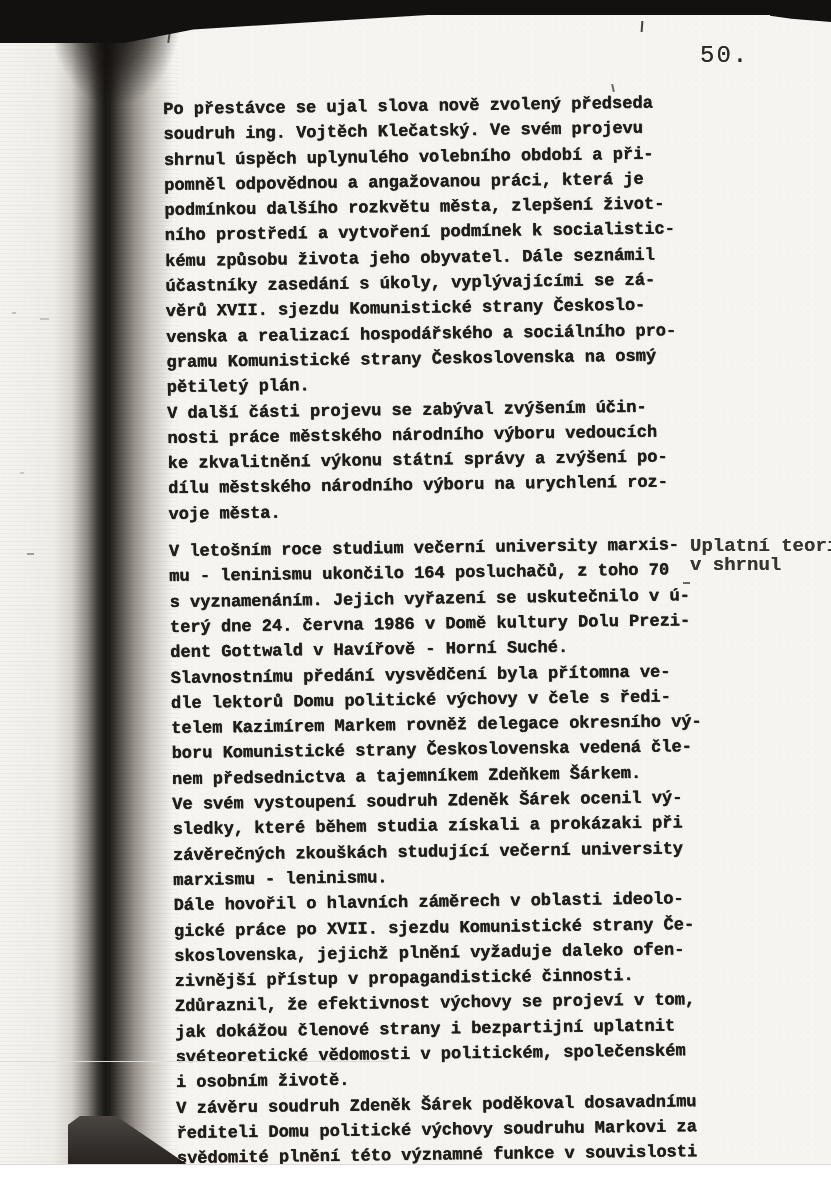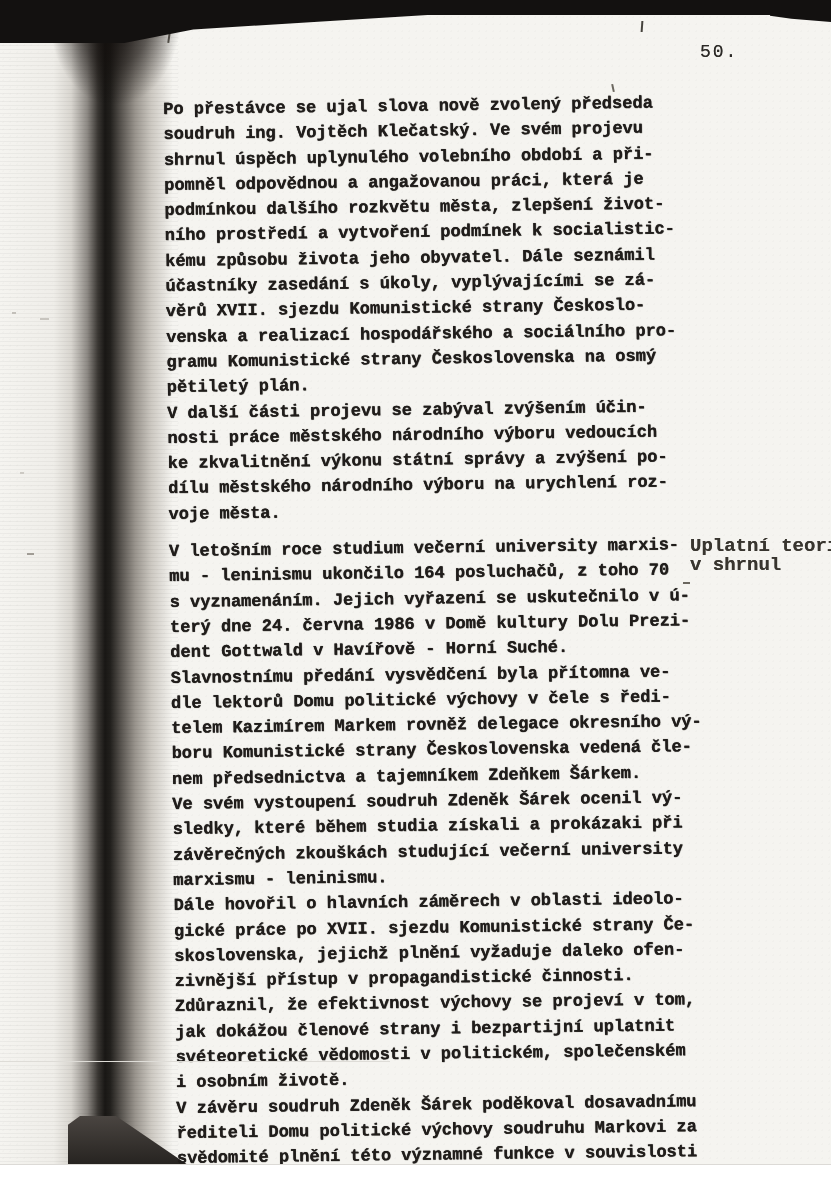--- a/index.html
+++ b/index.html
@@ -30,21 +30,21 @@
     background:repeating-linear-gradient(0deg, rgba(0,0,0,0.04) 0 1px, transparent 1px 4px);}
   
   .bottom-wedge{position:absolute;left:68px;top:1116px;width:120px;height:49px;z-index:2;
     background:linear-gradient(#4a4541,#262320);
     clip-path:polygon(10% 0,40% 0,100% 100%,0 100%,0 18%);}
   
   .bottom-line{position:absolute;left:0;top:1164px;width:831px;height:1px;background:#dcdad6;z-index:7;}
   .bottom-strip{position:absolute;left:0;top:1165px;width:831px;height:34px;background:#ffffff;z-index:7;}
   
   .page-number{position:absolute;left:700px;top:42px;z-index:4;
-    font-size:18px;letter-spacing:2px;color:#2b2926;
+    font-size:24px;letter-spacing:2px;color:#2b2926;
     text-shadow:0 0 0.6px rgba(40,38,35,.8);}
   
   .body-text{position:absolute;left:163px;top:97px;width:560px;z-index:3;
     transform:rotate(-0.75deg);transform-origin:top left;
     color:#201d1b;font-size:17px;font-weight:700;}
   .body-text .line{height:25.3px;line-height:25.3px;white-space:pre;
     text-shadow:0 0 0.7px rgba(28,25,22,.95), 0.4px 0.4px 0.6px rgba(30,28,25,.45);}
   .para2{margin-top:12px;}
   
   .margin-note{position:absolute;left:690px;top:537px;z-index:3;

